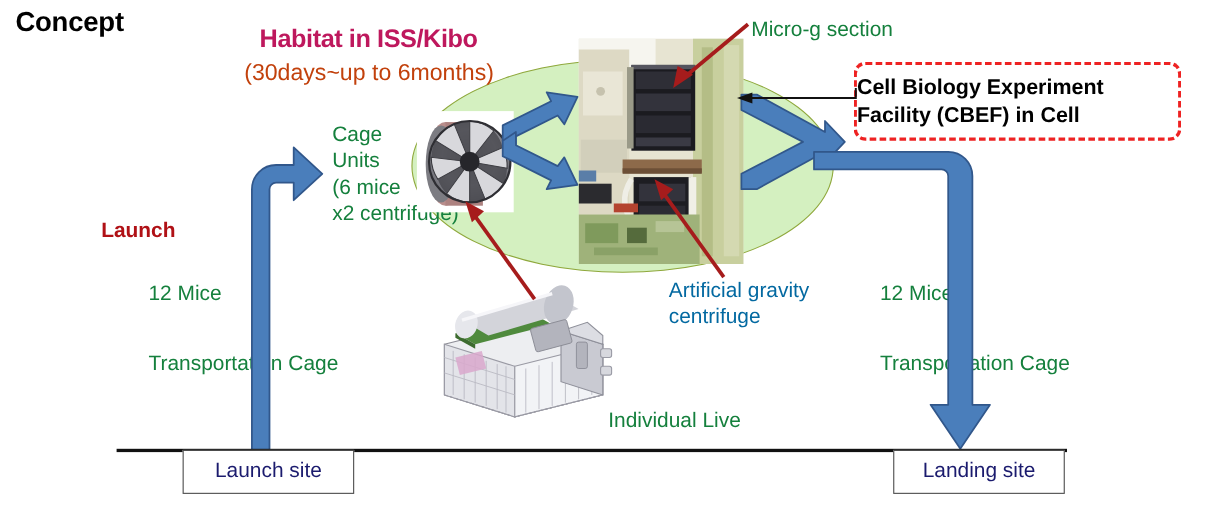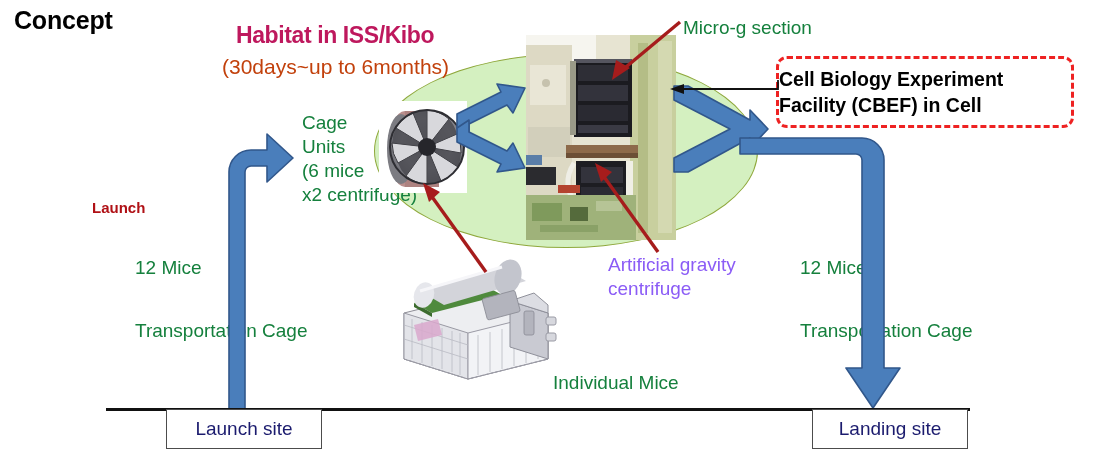--- a/index.html
+++ b/index.html
@@ -25,39 +25,39 @@
     letter-spacing: -0.2px;
   }
   .t-redhead {
     font-size: 23px;
     font-weight: bold;
     color: #be185d;
     letter-spacing: -0.4px;
     white-space: nowrap;
   }
   .t-redlabel {
-    font-size: 15px;
+    font-size: 19px;
     font-weight: bold;
     color: #b01116;
     white-space: nowrap;
   }
   .t-sub {
     font-size: 21px;
     color: #c2410c;
     white-space: nowrap;
   }
   .t-body {
     font-size: 19px;
     color: #15803d;
     line-height: 25px;
     white-space: nowrap;
   }
   .t-body-wrap {
     font-size: 19px;
-    color: #8b5cf6;
+    color: #0369a1;
     line-height: 24px;
   }
   .t-cbef {
     font-size: 19.5px;
     font-weight: bold;
     color: #000000;
     line-height: 26px;
     text-align: left;
   }
   .t-site {
@@ -311,21 +311,21 @@
     </svg>
   </div>
 
   <div class="abs" style="left:416px; top:178px; width:78px; height:96px;">
     <svg width="78" height="96" viewBox="0 0 78 96">
       <path d="M70 94 L14 16" fill="none" stroke="#a61c1c" stroke-width="3.4"></path>
       <path d="M7 5 L24 14 L13 24 Z" fill="#a61c1c"></path>
     </svg>
   </div>
 
-  <div class="abs t-body" style="left:553px; top:370px;">Individual Mice</div>
+  <div class="abs t-body" style="left:553px; top:370px;">Individual Live</div>
 
   <div class="abs t-redlabel" style="left:92px; top:199px;">Launch</div>
   <div class="abs t-body" style="left:135px; top:255px;">12 Mice</div>
   <div class="abs t-body" style="left:135px; top:318px;">Transportation Cage</div>
 
   <div class="abs" style="left:215px; top:128px; width:82px; height:286px;">
     <svg width="82" height="286" viewBox="0 0 82 286">
       <g fill="#4a7ebb" stroke="#31578b" stroke-width="1.6" stroke-linejoin="round">
         <path d="M14 286
                  L14 44

